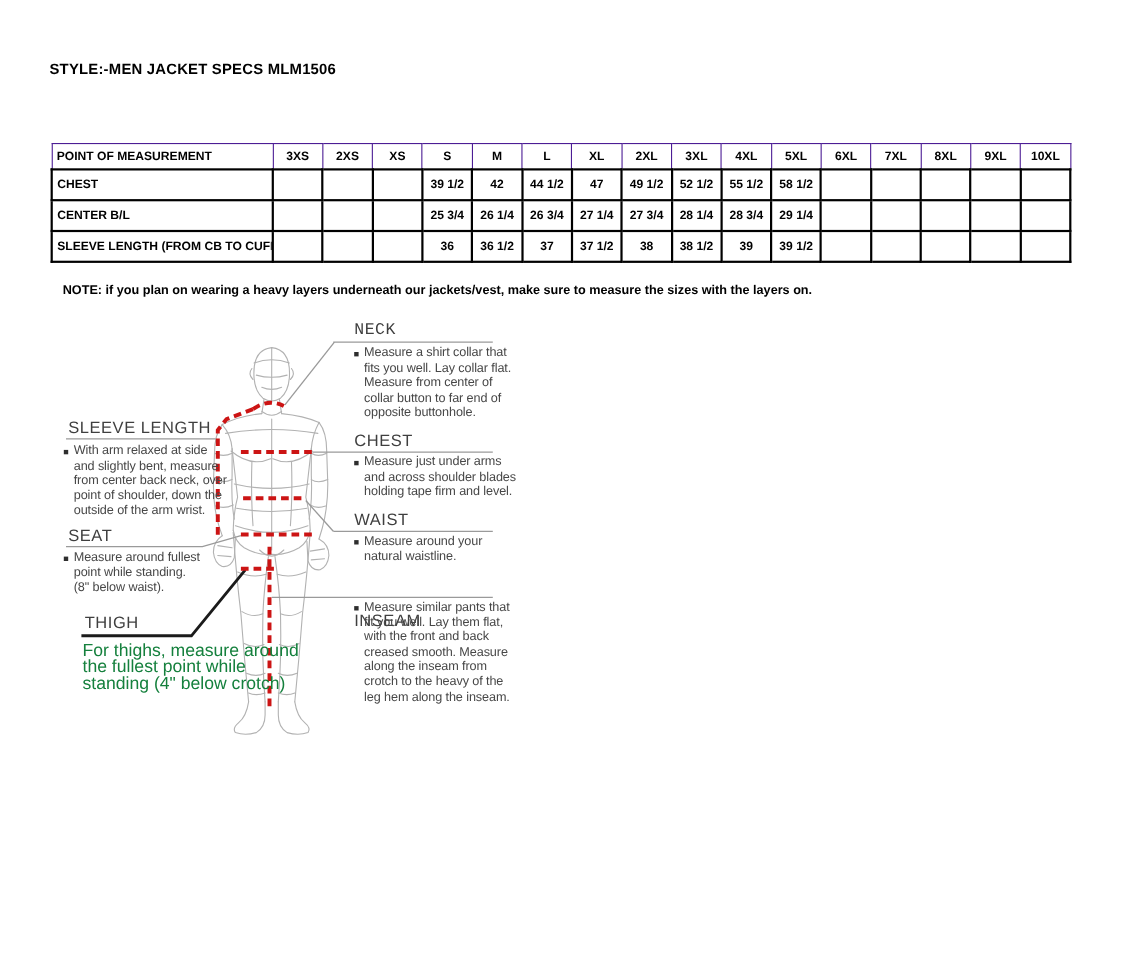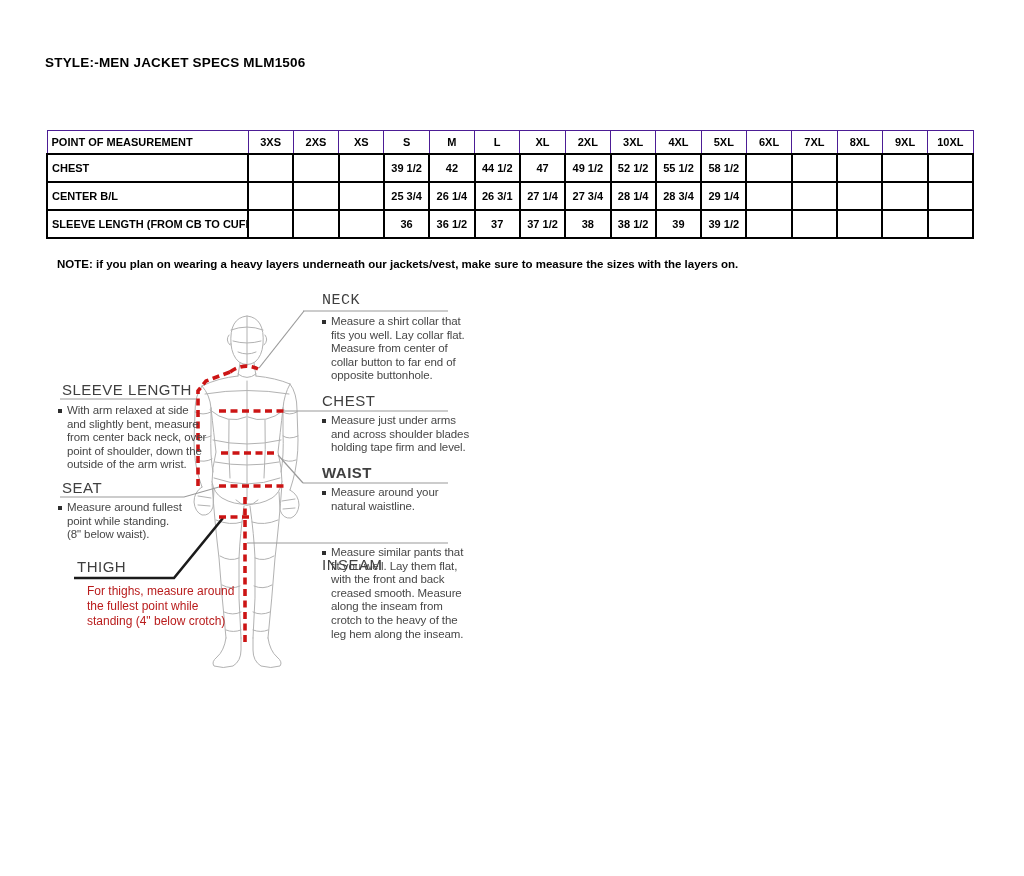--- a/index.html
+++ b/index.html
@@ -17,21 +17,21 @@
     font-size:11px;font-weight:bold;text-align:center;padding:0;color:#000;
     overflow:hidden;white-space:nowrap;
   }
   table.sizes thead th{border:1px solid #4c1d95;height:22px;}
   table.sizes tbody td{border:2px solid #000;height:26px;}
   table.sizes .lbl{text-align:left;padding-left:4px;}
   
   .dtitle{position:absolute;font-size:15px;color:#3f3f3f;letter-spacing:.5px;}
   .desc{position:absolute;font-size:11.5px;line-height:13.6px;color:#474747;letter-spacing:-.1px;}
   .desc .bullet{position:absolute;left:-9px;top:4.5px;width:4px;height:4px;background:#2e2e2e;}
-  .desc.thigh-style{font-size:12px;line-height:15px;color:#b91c1c;letter-spacing:0;margin-left:12px;}
+  .desc.thigh-style{font-size:16px;line-height:15px;color:#15803d;letter-spacing:0;}
   svg.overlay{position:absolute;left:0;top:0;pointer-events:none;}
 </style>
 </head>
 <body>
 
 <div class="abs doc-title">STYLE:-MEN JACKET SPECS MLM1506</div>
 
 <table class="sizes">
   <colgroup>
     <col style="width:201px">
@@ -93,21 +93,21 @@
       <td></td>
       <td></td>
     </tr>
     <tr>
       <td class="lbl">CENTER B/L</td>
       <td></td>
       <td></td>
       <td></td>
       <td>25 3/4</td>
       <td>26 1/4</td>
-      <td>26 3/1</td>
+      <td>26 3/4</td>
       <td>27 1/4</td>
       <td>27 3/4</td>
       <td>28 1/4</td>
       <td>28 3/4</td>
       <td>29 1/4</td>
       <td></td>
       <td></td>
       <td></td>
       <td></td>
       <td></td>
@@ -243,21 +243,21 @@
 </div>
 
 <div class="dtitle" style="left:322px;top:392px;">CHEST</div>
 <div class="desc" style="left:331px;top:414px;">
   <span class="bullet"></span>
   <div>Measure just under arms</div>
   <div>and across shoulder blades</div>
   <div>holding tape firm and level.</div>
 </div>
 
-<div class="dtitle" style="left:322px;top:464px;font-weight:bold;">WAIST</div>
+<div class="dtitle" style="left:322px;top:464px;">WAIST</div>
 <div class="desc" style="left:331px;top:486px;">
   <span class="bullet"></span>
   <div>Measure around your</div>
   <div>natural waistline.</div>
 </div>
 
 <div class="dtitle" style="left:322px;top:556px;">INSEAM</div>
 <div class="desc" style="left:331px;top:546px;">
   <span class="bullet"></span>
   <div>Measure similar pants that</div>

